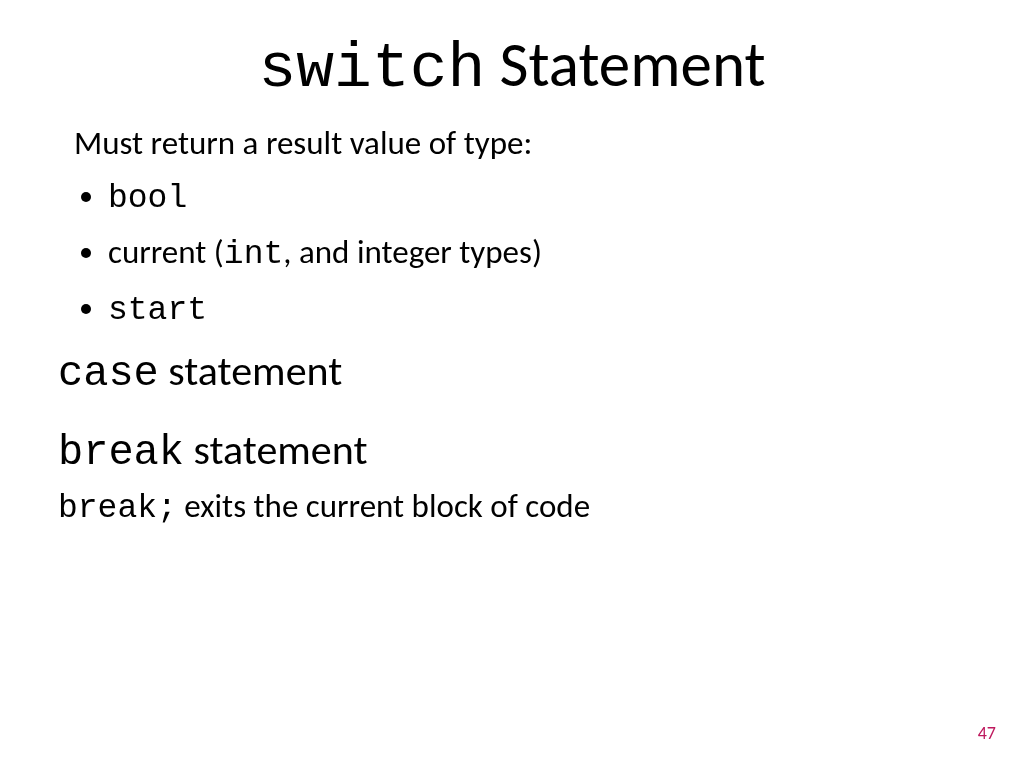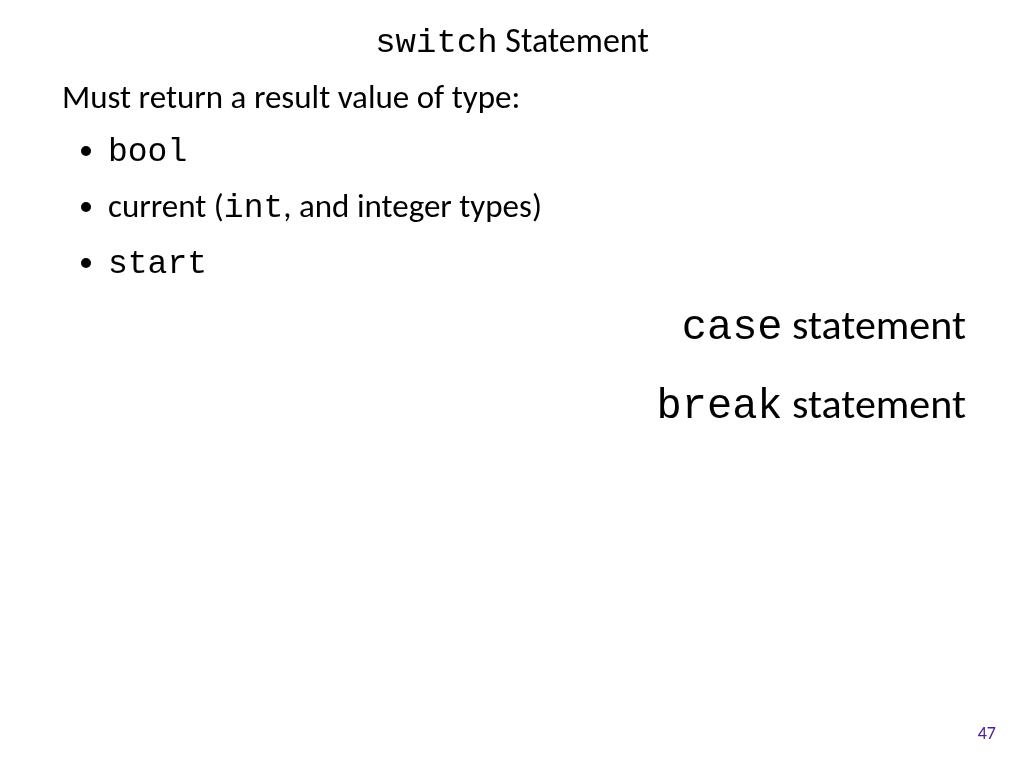--- a/index.html
+++ b/index.html
@@ -16,59 +16,59 @@
     position: relative;
     width: 1024px;
     height: 768px;
     box-sizing: border-box;
     padding: 14px 58px 0 58px;
   }
   .mono {
     font-family: "Courier New", Courier, monospace;
   }
   h1 {
-    margin: 8px;
+    margin: 16px;
     text-align: center;
     font-weight: 400;
-    font-size: 34px;
+    font-size: 63px;
     line-height: 1.1;
   }
   h2 {
     margin: 14px 0 4px 0;
-    text-align: right;
+    text-align: left;
     font-weight: 400;
     font-size: 42px;
     line-height: 1.05;
   }
   .h-break {
     margin-top: 32px;
   }
   .body {
     font-size: 33px;
     line-height: 1.42;
   }
   .lead {
-    margin: 12px 0 4px 4px;
+    margin: 12px 0 4px 16px;
   }
   ul {
     margin: 2px 0 4px 0;
     padding-left: 40px;
   }
   li {
     margin: 6px 10px;
   }
   .para {
     margin: 8px 0 0 0;
   }
   .page-num {
     position: absolute;
     right: 28px;
     bottom: 24px;
     font-size: 18px;
-    color: #4c1d95;
+    color: #be185d;
   }
 </style>
 </head>
 <body>
 
 <div class="slide">
 
   <h1>
     <span class="mono">switch</span><span> Statement</span>
   </h1>
@@ -91,17 +91,20 @@
 
     <h2>
       <span class="mono">case</span><span> statement</span>
     </h2>
 
 
     <h2 class="h-break">
       <span class="mono">break</span><span> statement</span>
     </h2>
 
+    <p class="para">
+      <span class="mono">break;</span><span> exits the current block of code</span>
+    </p>
 
   </div>
 
   <div class="page-num">47</div>
 </div>
 
 </body></html>

